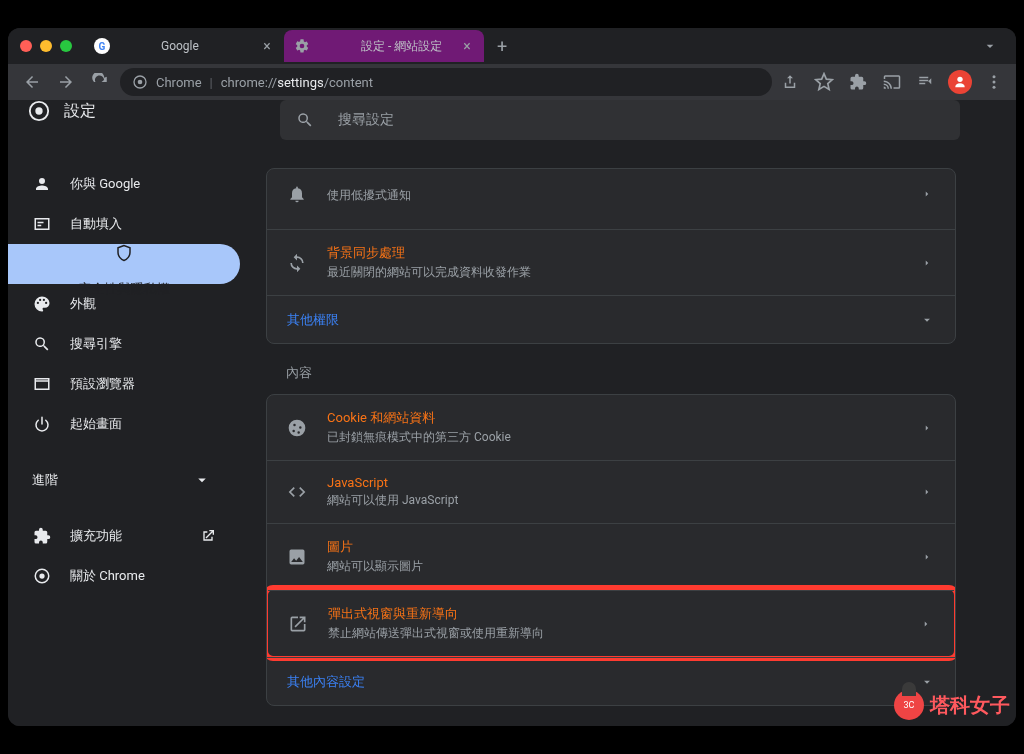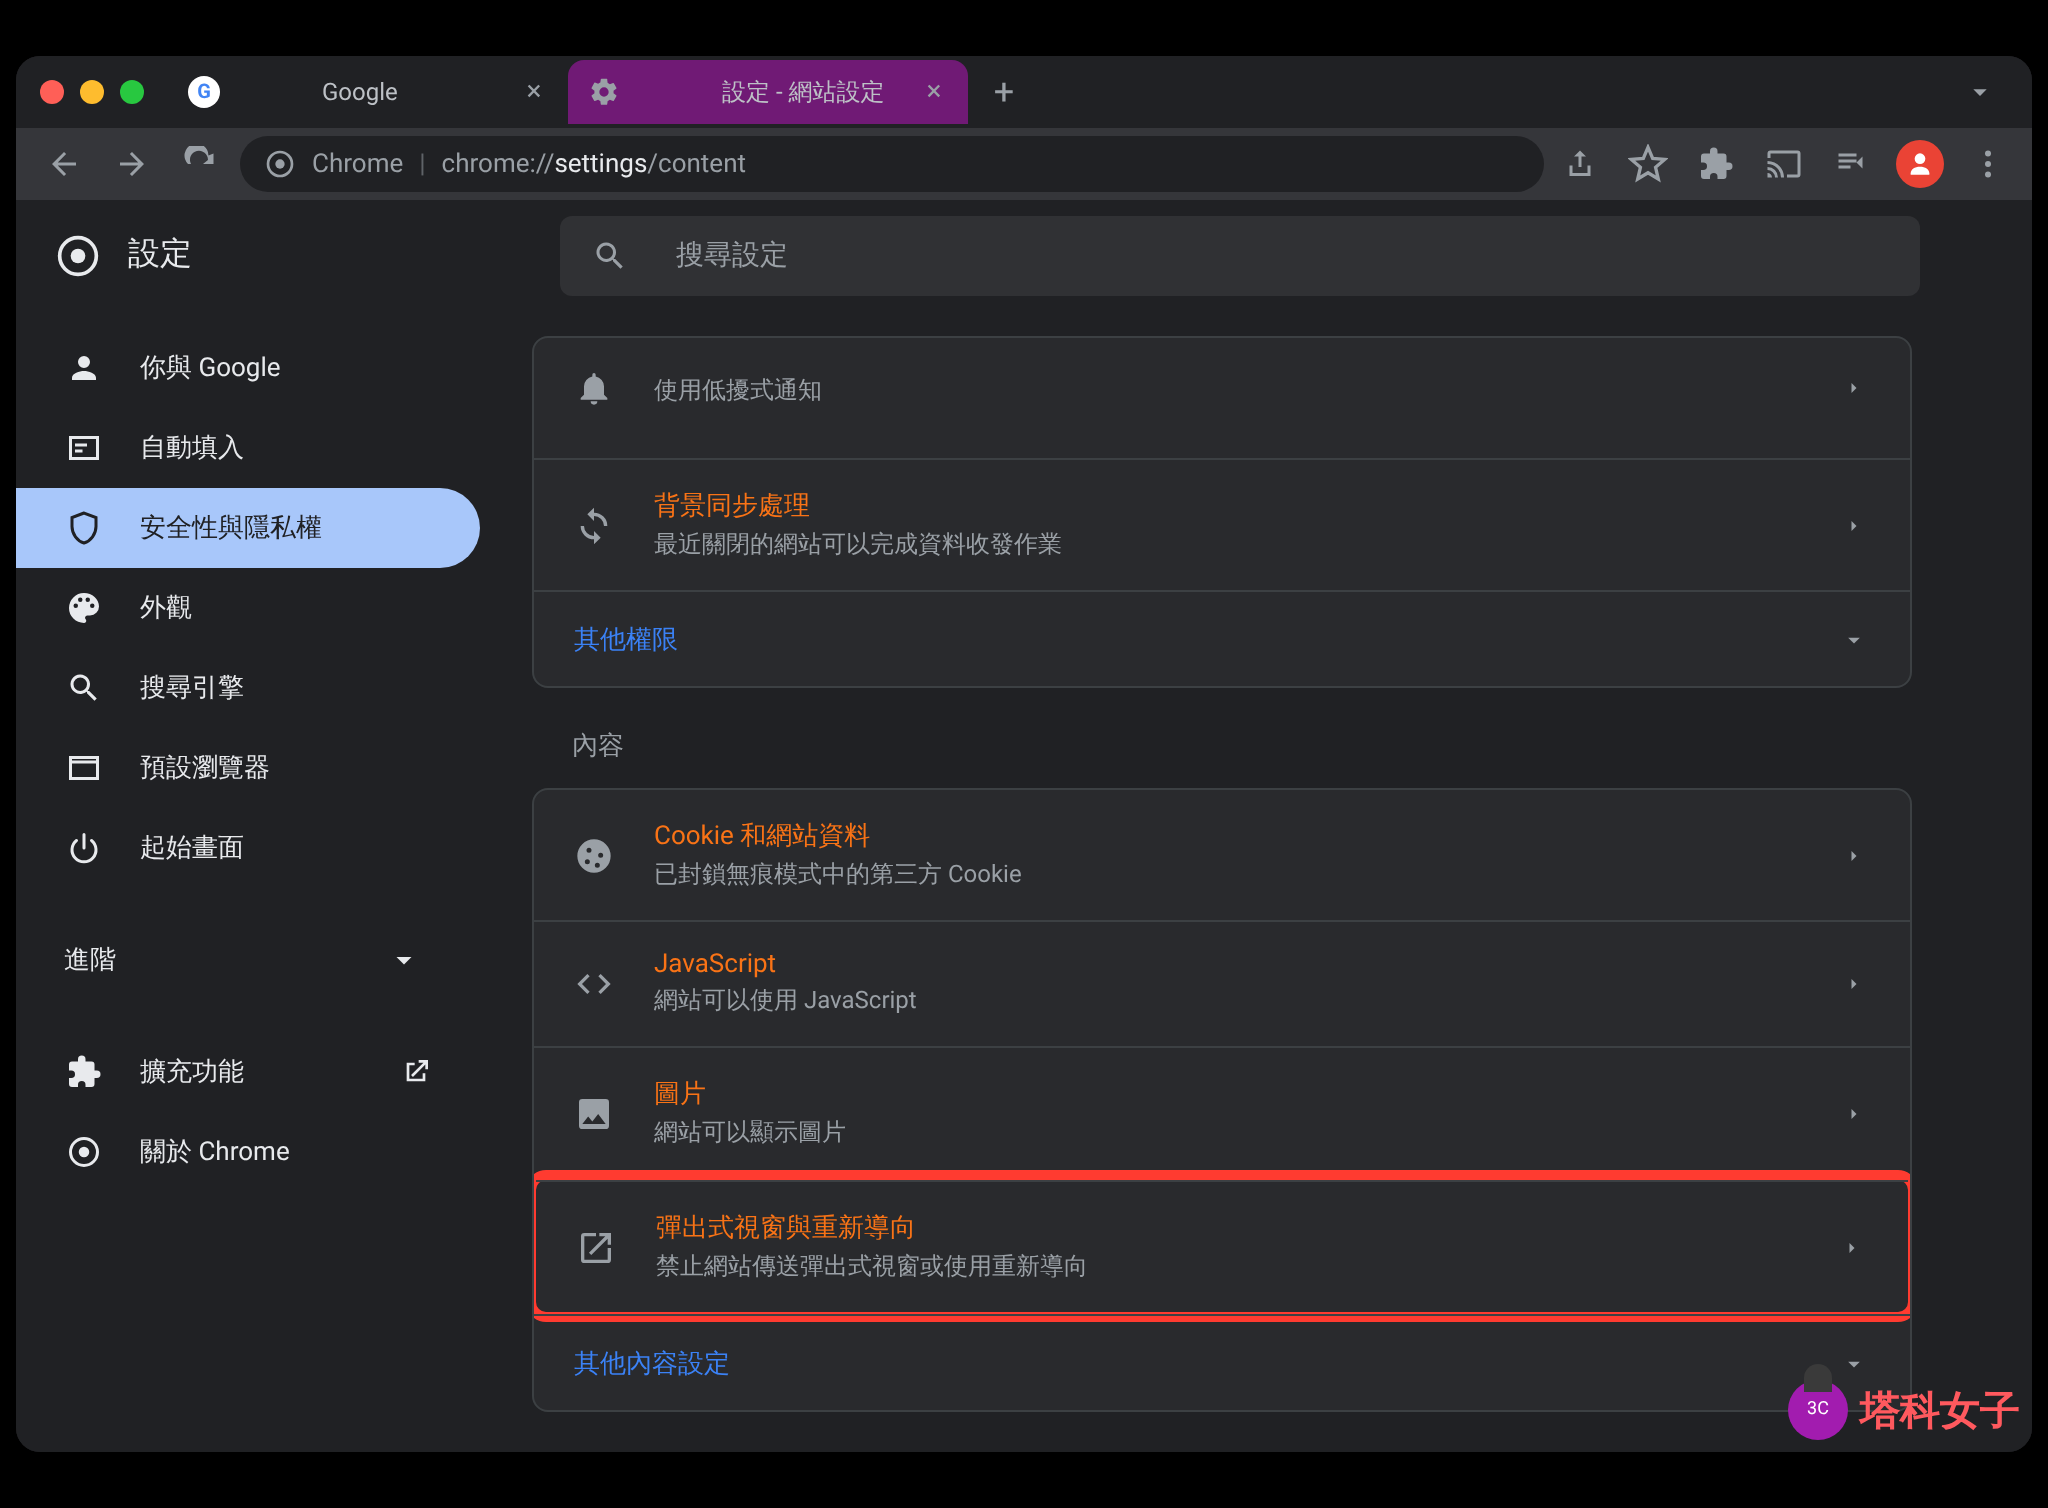--- a/index.html
+++ b/index.html
@@ -33,31 +33,31 @@
 .omni-divider { color: #5f6368; }
 .toolbar-right { display: flex; align-items: center; gap: 10px; }
 .toolbar-icon { width: 24px; height: 24px; color: #9aa0a6; display: flex; align-items: center; justify-content: center; cursor: pointer; }
 .avatar { width: 24px; height: 24px; border-radius: 50%; background: #ea4335; display: flex; align-items: center; justify-content: center; font-size: 11px; color: #fff; }
 .menu-dots { width: 24px; height: 24px; color: #9aa0a6; display: flex; align-items: center; justify-content: center; cursor: pointer; }
 
 
 .content { flex: 1; display: flex; background: #202124; overflow: hidden; }
 
 
-.header-row { height: 56px; display: flex; align-items: center; padding: 0 20px; gap: 20px; border-bottom: 1px solid rgba(255,255,255,0); }
+.header-row { height: 56px; display: flex; align-items: flex-start; padding: 0 20px; gap: 20px; border-bottom: 1px solid rgba(255,255,255,0); }
 .header-left { display: flex; align-items: center; gap: 14px; width: 232px; }
 .chrome-logo { width: 22px; height: 22px; }
 .header-title { color: #e8eaed; font-size: 16px; }
 .search-box { flex: 1; max-width: 680px; height: 40px; background: #303134; border-radius: 6px; display: flex; align-items: center; padding: 0 16px; gap: 24px; color: #9aa0a6; font-size: 14px; }
 
 
 .body-row { flex: 1; display: flex; overflow: hidden; }
 .sidebar { width: 252px; padding: 8px 0; overflow-y: auto; }
 .side-item { display: flex; align-items: center; gap: 18px; padding: 0 24px; height: 40px; color: #e8eaed; font-size: 13px; border-radius: 0 20px 20px 0; margin-right: 20px; cursor: pointer; }
-.side-item.active { background: #a8c7fa; color: #202124; }
+.side-item.active { background: #a8c7fa; color: #202124; flex-direction: column; }
 .side-item .side-icon { width: 20px; height: 20px; display: flex; align-items: center; justify-content: center; color: inherit; }
 .side-item .side-icon svg { width: 18px; height: 18px; }
 .side-item.advanced { justify-content: space-between; padding-right: 28px; }
 .side-item .ext-icon { margin-left: auto; width: 16px; height: 16px; }
 .side-divider { height: 16px; }
 
 .main { flex: 1; padding: 12px 24px 24px 6px; overflow-y: auto; max-width: 720px; }
 .setting-card { background: #292a2d; border: 1px solid #3c4043; border-radius: 8px; overflow: hidden; }
 .setting-row { display: flex; align-items: center; padding: 14px 20px; gap: 20px; cursor: pointer; border-top: 1px solid #3c4043; min-height: 60px; }
 .setting-row:first-child { border-top: none; }
@@ -67,21 +67,21 @@
 .row-icon svg { width: 20px; height: 20px; }
 .row-text { flex: 1; }
 .row-title { color: #f97316; font-size: 13px; }
 .row-sub { color: #9aa0a6; font-size: 12px; margin-top: 2px; }
 .row-chev { width: 16px; height: 16px; color: #9aa0a6; display: flex; align-items: center; justify-content: center; }
 .section-label { color: #9aa0a6; font-size: 13px; padding: 20px 20px 12px; }
 
 .highlight-box { border: 5px solid #ff3b30; border-radius: 10px; margin: -4px; }
 
 .watermark { position: absolute; right: 14px; bottom: 34px; display: flex; align-items: center; gap: 6px; }
-.wm-avatar { width: 30px; height: 30px; border-radius: 50%; background: #a21caf; display:flex; align-items:center; justify-content:center; font-size:9px; color:#fff; position: relative; text-align: center; }
+.wm-avatar { width: 30px; height: 30px; border-radius: 50%; background: #ef4444; display:flex; align-items:center; justify-content:center; font-size:9px; color:#fff; position: relative; text-align: center; }
 .wm-avatar::before { content:''; position:absolute; top:-8px; left:50%; transform:translateX(-50%); width:14px; height:14px; background:#3a3a3a; border-radius:50% 50% 0 0; }
 .wm-text { color: #ff595e; font-size: 20px; font-weight: 600; }
 
 svg { fill: currentColor; }
 </style>
 </head>
 <body>
 
 <div class="window">
   <div class="titlebar">

